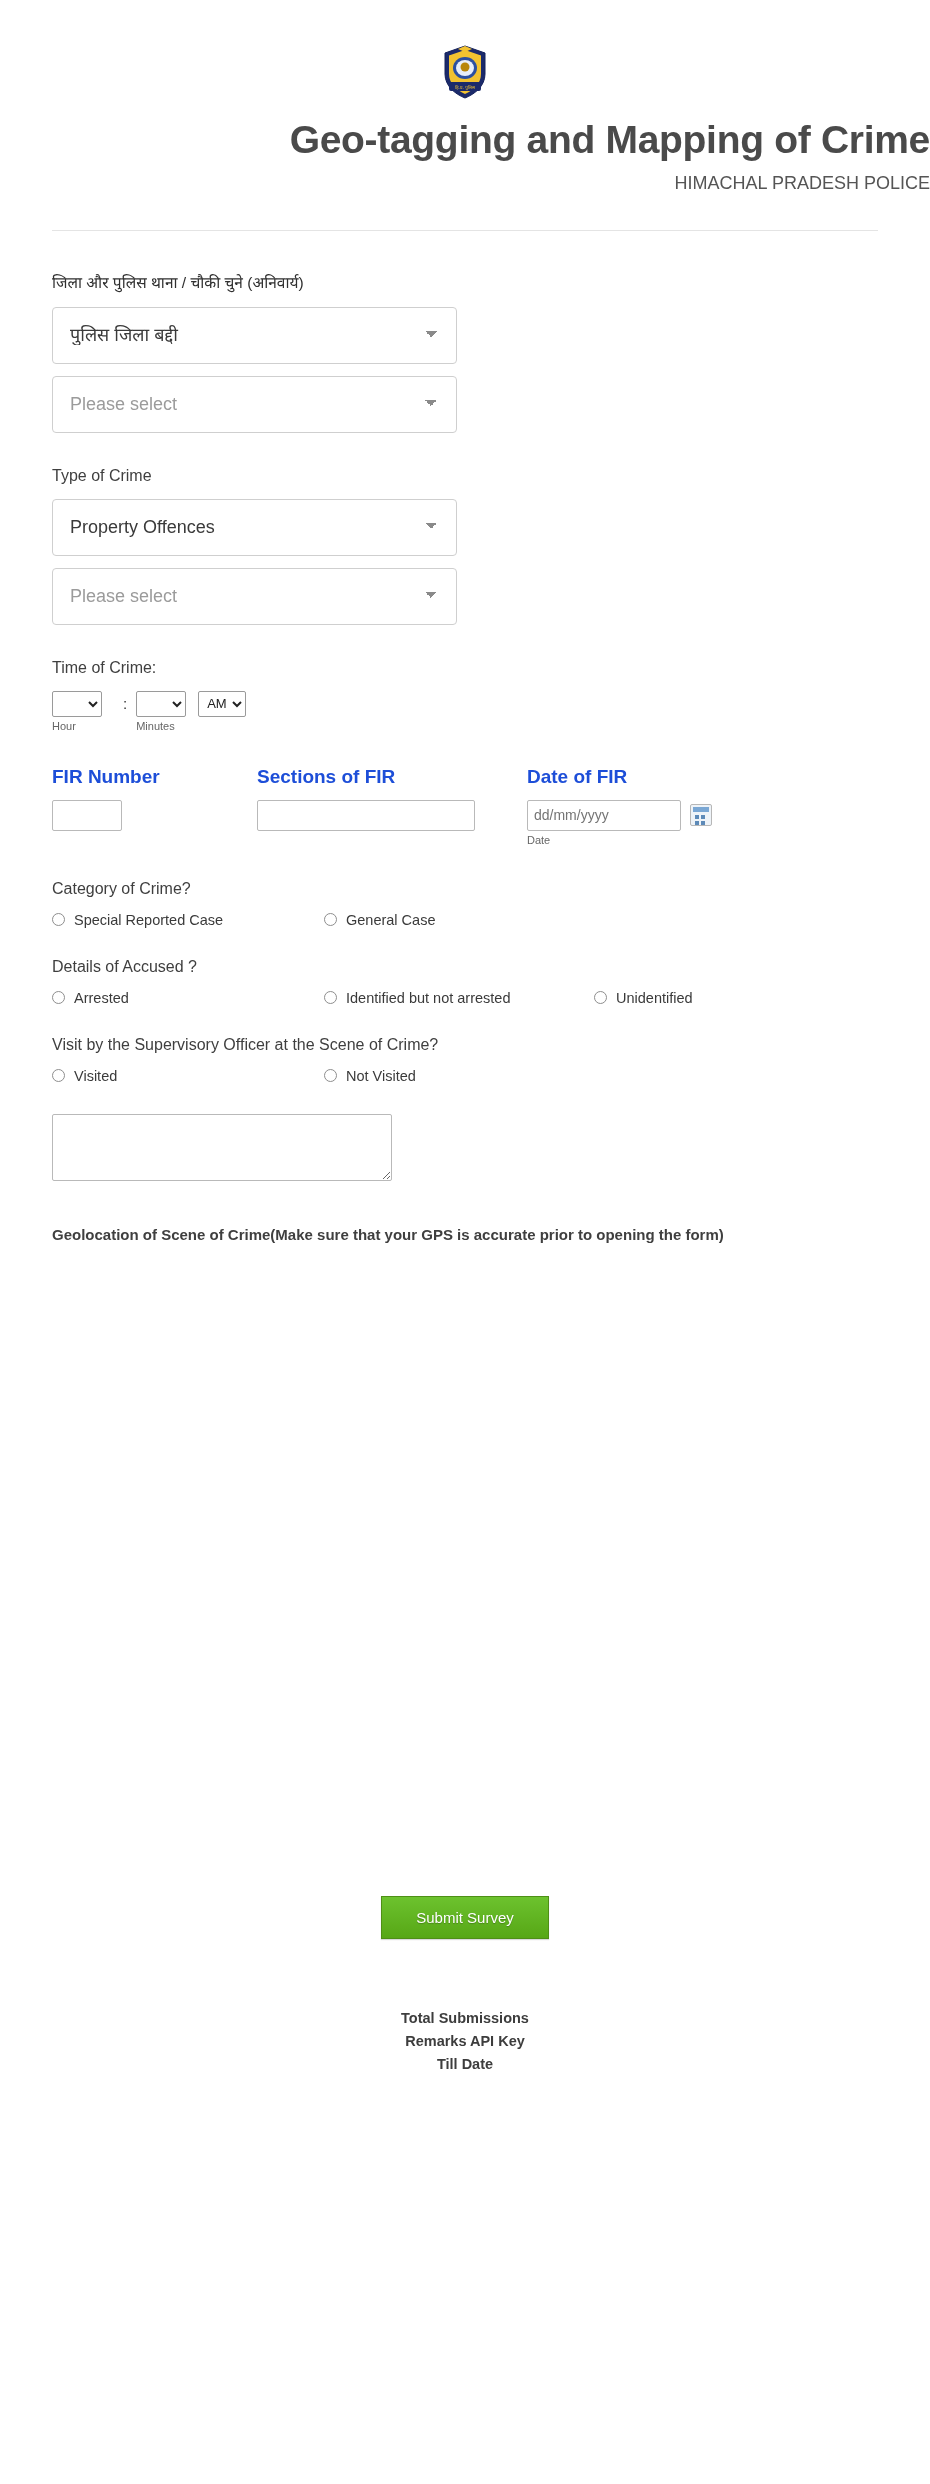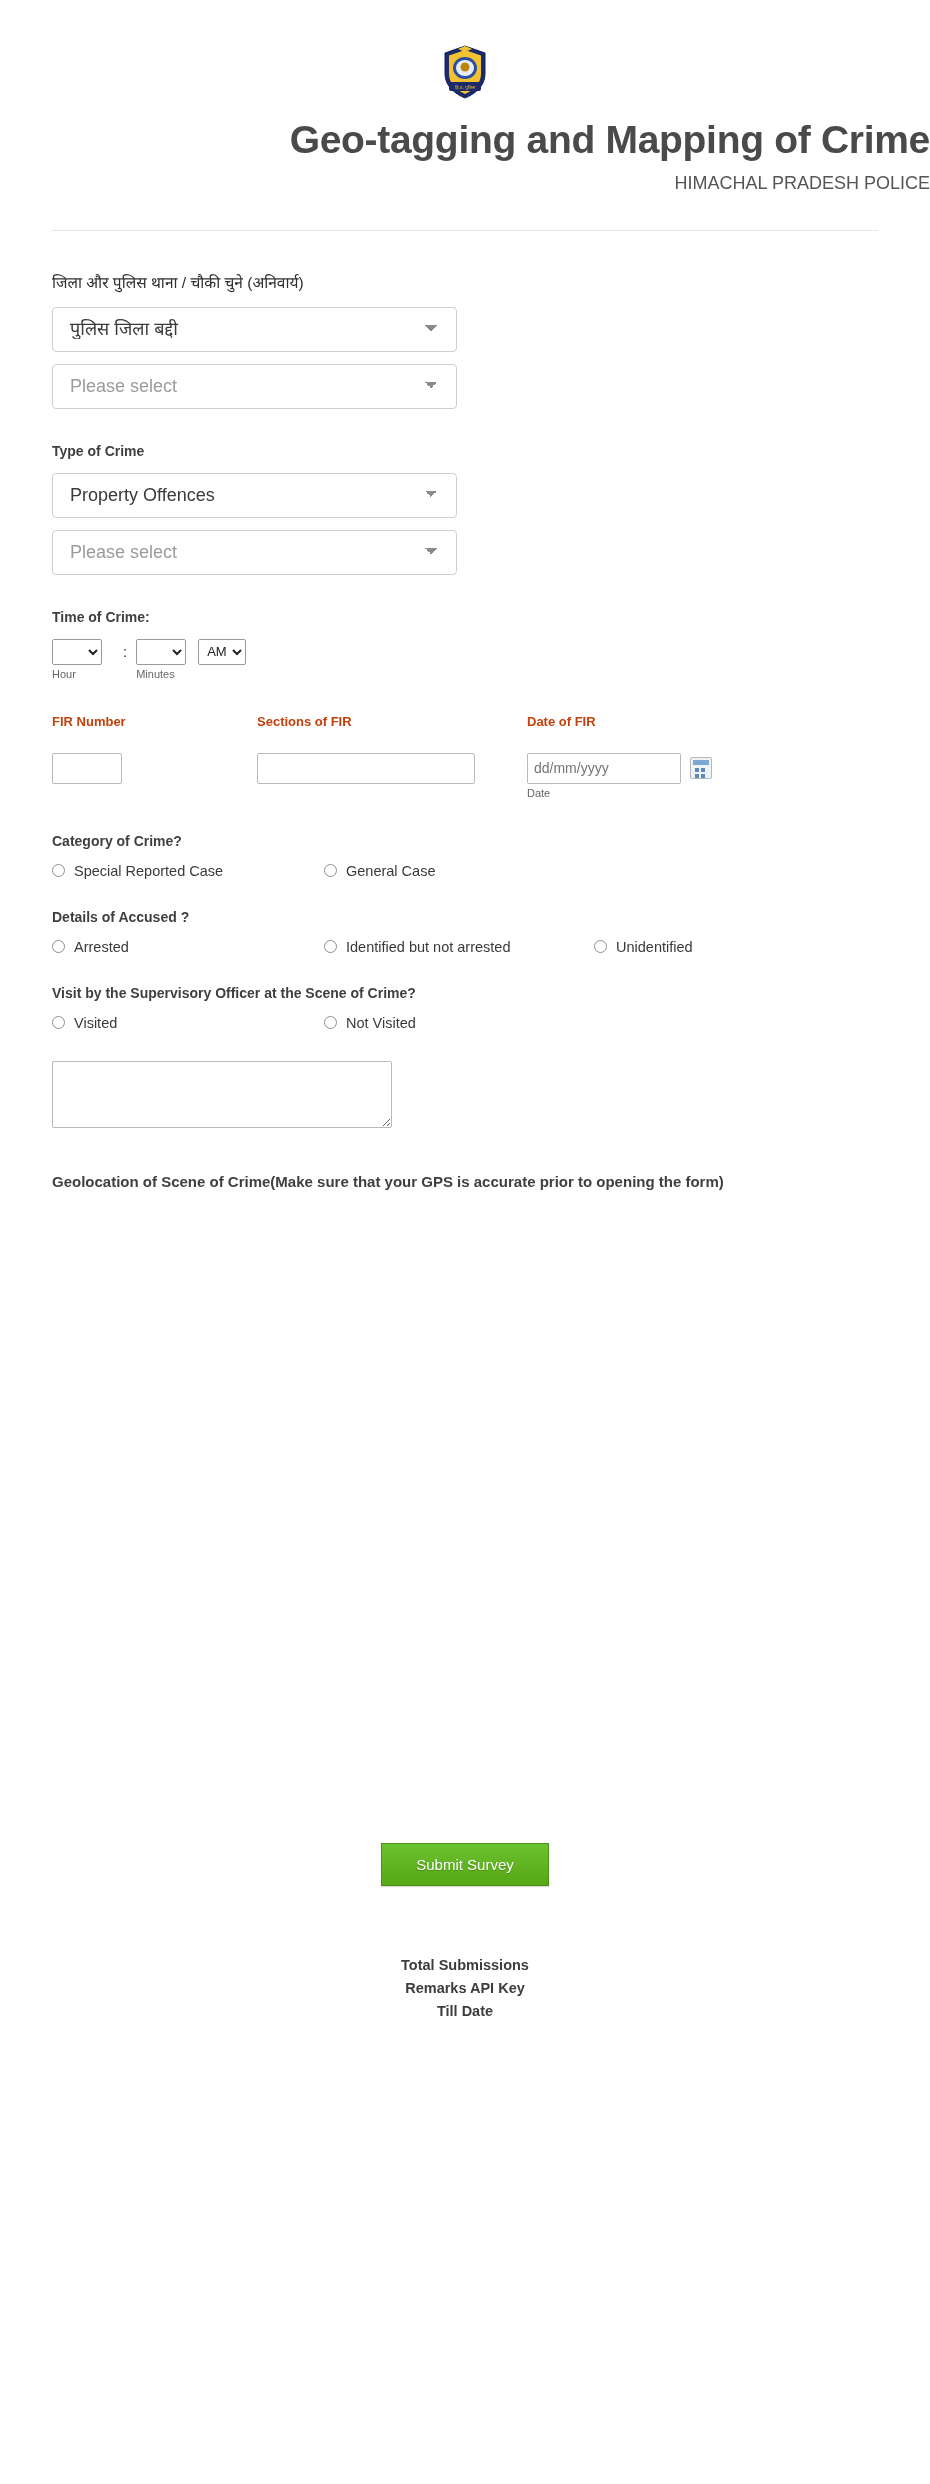--- a/index.html
+++ b/index.html
@@ -52,35 +52,35 @@
     border-top: 1px solid #e4e4e4;
     margin: 0 52px 0 52px;
   }
 
   
   .form-body {
     padding: 40px 52px 0 52px;
   }
   .field-block { margin-bottom: 34px; }
   .field-label {
-    font-size: 14px;
-    font-weight: bold;
+    font-size: 16px;
+    font-weight: normal;
     color: #3f3f3f;
     margin-bottom: 14px;
     display: block;
   }
   .field-label.hindi {
     font-weight: normal;
     font-size: 15.5px;
     color: #2f2f2f;
   }
 
   select.dropdown {
     width: 405px;
-    height: 45px;
+    height: 57px;
     font-size: 18px;
     color: #3a3a3a;
     padding: 0 34px 0 17px;
     border: 1px solid #cfcfcf;
     border-radius: 4px;
     background: #fff;
     appearance: none;
     -webkit-appearance: none;
     background-image:
       linear-gradient(45deg, transparent 50%, #8a8a8a 50%),
@@ -134,25 +134,25 @@
   
   .fir-row {
     display: flex;
     align-items: flex-start;
     margin-bottom: 34px;
   }
   .fir-col-1 { width: 205px; }
   .fir-col-2 { width: 270px; }
   .fir-col-3 { width: 260px; }
   .fir-label {
-    font-size: 13px;
+    font-size: 19px;
     font-weight: bold;
-    color: #c2410c;
-    display: block;
-    margin-bottom: 24px;
+    color: #1d4ed8;
+    display: block;
+    margin-bottom: 12px;
   }
   input.text-input {
     height: 31px;
     border: 1px solid #b9b9b9;
     border-radius: 2px;
     font-size: 14px;
     padding: 2px 6px;
     color: #222;
     background: #fff;
     font-family: "Liberation Sans", sans-serif;

